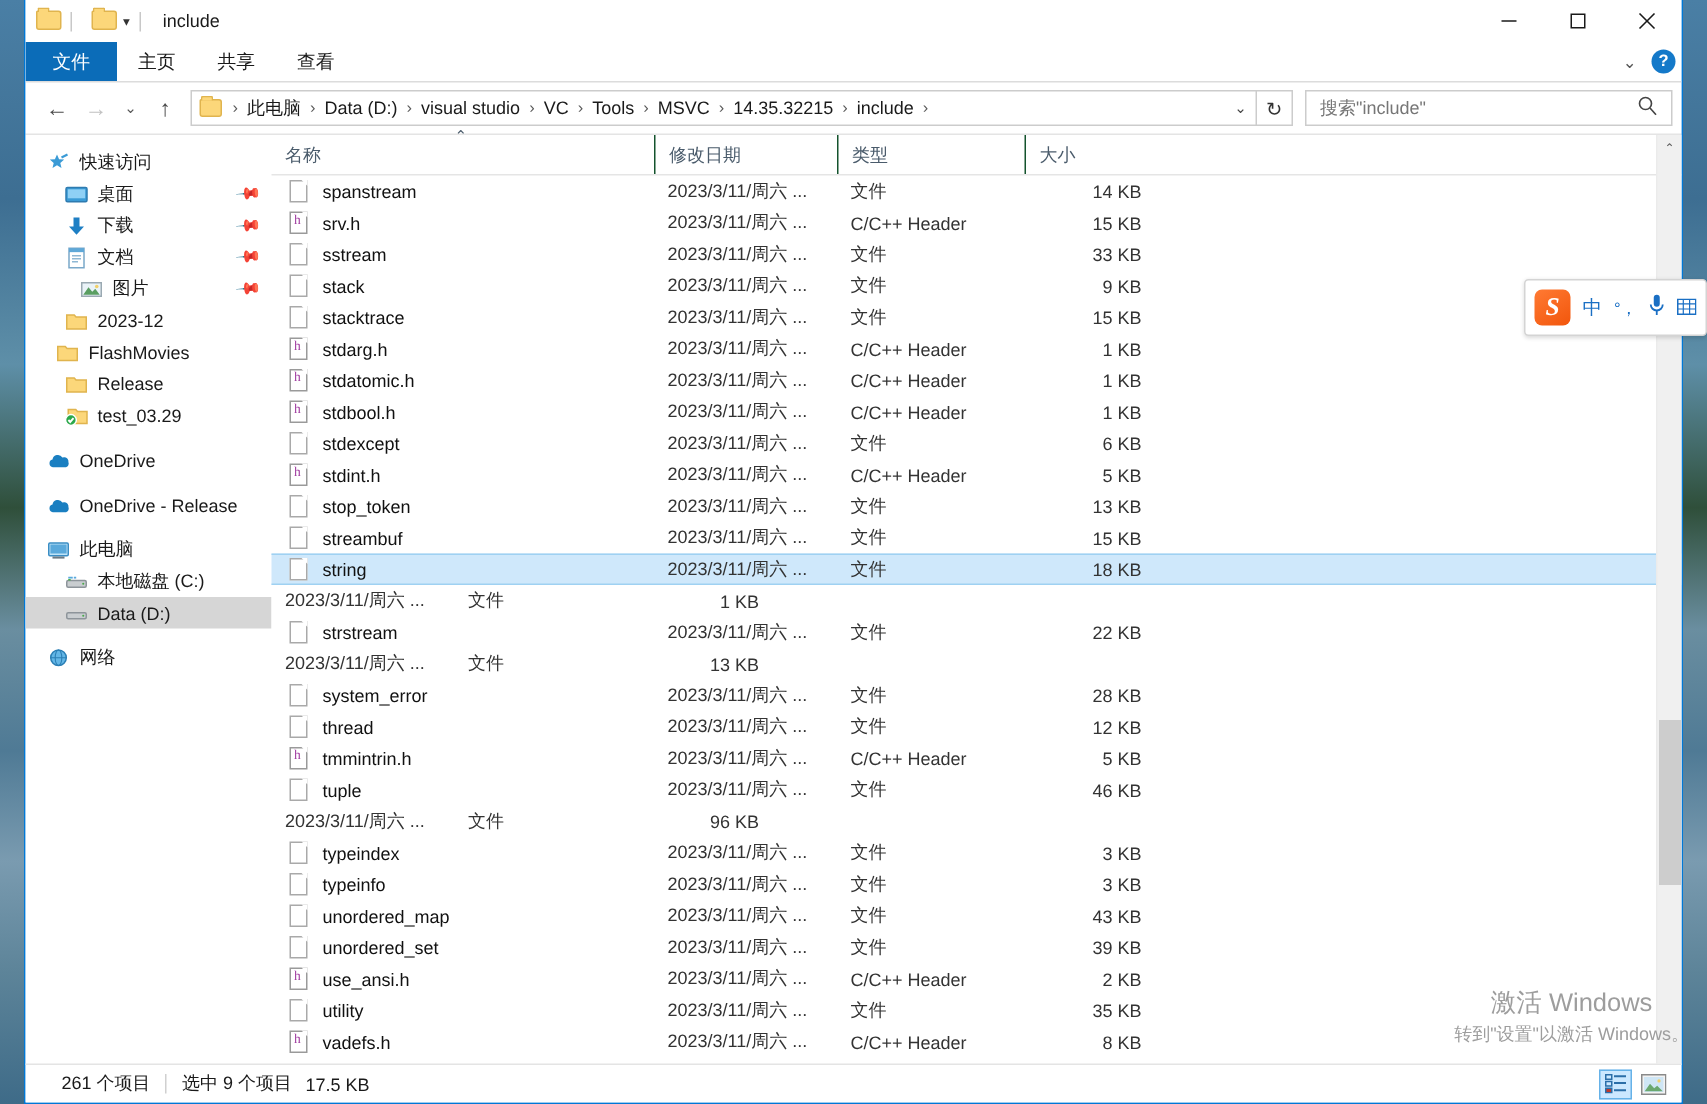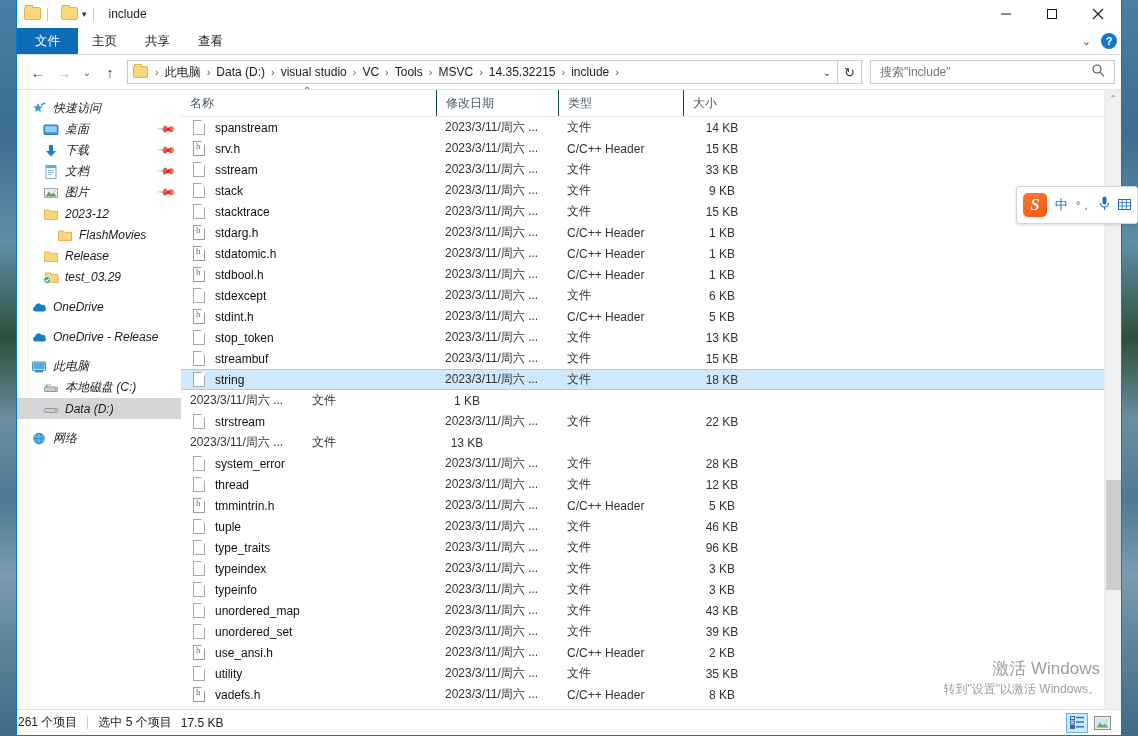--- a/index.html
+++ b/index.html
@@ -126,21 +126,21 @@
   }
   #searchbox .ph { font-size:12px; color:#767676; padding-left:9px; flex:1; }
   #searchbox .mag { padding-right: 9px; color:#444; font-size:13px; }
 
   
   #bodysplit { display:flex; height: 620px; border-top: 1px solid #e4e4e4; }
 
   
   #navpane {
     width: 164px; background:#ffffff; padding-top: 8px;
-    box-sizing:border-box; position:relative;font-style:italic;
+    box-sizing:border-box; position:relative;
   }
   .navitem {
     height: 21px; display:flex; align-items:center; font-size:12px; color:#1a1a1a;
     position: relative; padding-right: 6px;
   }
   .navitem.sel2 { background:#d6d6d6; }
   .navicon { width:16px;height:16px;margin-right:6px; flex:none; position:relative; }
   .pin { position:absolute; right: 8px; color:#8a8a8a; font-size:11px; transform: rotate(40deg);}
   .grpgap { height: 9px; }
 
@@ -166,21 +166,21 @@
 
   .frow {
     height: 21px; display:flex; align-items:center; box-sizing:border-box;
   }
   .frow.sel {
     background:#cfe8fb; border-top:1px solid #9fd1f2; border-bottom:1px solid #9fd1f2;
   }
   .f-name { width: 255px; display:flex; align-items:center; font-size:12px; color:#111; }
   .f-date { width: 122px; font-size:12px; color:#333; padding-left:9px; box-sizing:border-box;}
   .f-type { width: 125px; font-size:12px; color:#333; padding-left:9px; box-sizing:border-box;}
-  .f-size { width: 88px; font-size:12px; color:#333; text-align:center; padding-right:10px; box-sizing:border-box;}
+  .f-size { width: 88px; font-size:12px; color:#333; text-align:right; padding-right:10px; box-sizing:border-box;}
 
   .ficon { width: 16px; height:16px; margin: 0 8px 0 10px; flex:none; position:relative;}
   .doc {
     width: 12px; height: 15px; border:1px solid #a9a9a9; background:#fff;
     box-sizing:border-box; margin-left:2px; position:relative;
     border-top-right-radius: 0;
   }
   .doc::after{
     content:""; position:absolute; right:-1px; top:-1px;
     border-left: 4px solid transparent; border-top: 4px solid #fff;
@@ -203,21 +203,21 @@
     position:absolute; left: 1px; width: 15px; background:#cdcdcd;
   }
 
   
   #statusbar {
     position:absolute; left:0; bottom:0; width:100%; height: 26px;
     border-top: 1px solid #e4e4e4; background:#ffffff;
     display:flex; align-items:center; box-sizing:border-box;
   }
   .st-txt { font-size: 12px; color:#1a1a1a; }
-  #st-count { margin-left: 1px; text-align: right; }
+  #st-count { margin-left: 24px; text-align: right; }
   .st-div { width:1px; height:13px; background:#d0d0d0; margin: 0 10px; }
   #st-size { margin-left: 9px; }
   #viewbtns { margin-left:auto; display:flex; align-items:center; gap:3px; padding-right:8px;}
   .vbtn { width:22px;height:20px; display:flex;align-items:center;justify-content:center;
     box-sizing:border-box;}
   .vbtn.active { background:#cce8ff; border:1px solid #66b2e8; }
 
   
   #imebar {
     position:absolute; left: 1016px; top: 186px; width: 122px; height: 38px;
@@ -230,21 +230,21 @@
     width: 24px; height:24px; border-radius: 5px;
     background: linear-gradient(145deg,#ff7a33,#f2560c);
     color:#fff; font-size:17px; font-weight:bold; font-style:italic;
     display:flex; align-items:center; justify-content:center;
     font-family:"Liberation Serif", serif;
   }
   .ime-item { color:#1a6fc4; font-size:13px; }
 
   
   #watermark {
-    position:absolute; right: 38px; bottom: 38px; text-align:right; z-index:30;
+    position:absolute; right: 12px; bottom: 38px; text-align:center; z-index:30;
     color: #9a9a9a; pointer-events:none; user-select:none;
   }
   #wm-l1 { font-size: 17px; line-height: 22px; color:#9d9d9d; }
   #wm-l2 { font-size: 12px; line-height: 18px; color:#9d9d9d; }
 </style>
 </head>
 <body>
 
 <div id="desktop"></div>
 
@@ -378,42 +378,42 @@
               <rect x="3" y="1.5" width="10" height="2.6" fill="#5fa8d8"></rect>
               <line x1="5" y1="6.5" x2="11" y2="6.5" stroke="#8fb8d4"></line>
               <line x1="5" y1="8.5" x2="11" y2="8.5" stroke="#8fb8d4"></line>
               <line x1="5" y1="10.5" x2="9" y2="10.5" stroke="#8fb8d4"></line>
             </svg>
         </span>
         <span>文档</span>
         <span class="pin">📌</span>
       </div>
 
-      <div class="navitem" style="padding-left:26px">
+      <div class="navitem" style="padding-left:36px">
         <span class="navicon">
           <svg width="16" height="16" viewBox="0 0 16 16">
               <rect x="1.5" y="3.5" width="13" height="9" fill="#eaf3f8" stroke="#9aa9b2"></rect>
               <path d="M2.5 11.5 L6 6.5 L8.5 9.5 L10.5 7.5 L13.5 11.5 Z" fill="#5a9e62"></path>
               <circle cx="11.5" cy="6" r="1.2" fill="#f2d06a"></circle>
             </svg>
         </span>
         <span>图片</span>
         <span class="pin">📌</span>
       </div>
 
       <div class="navitem" style="padding-left:26px">
         <span class="navicon">
           <svg width="16" height="16" viewBox="0 0 16 16">
               <path d="M1.5 4 h5 l1.2 1.4 h6.8 v8 h-13 z" fill="#fcd77a" stroke="#e0b44e"></path>
             </svg>
         </span>
         <span>2023-12</span>
       </div>
 
-      <div class="navitem" style="padding-left:40px">
+      <div class="navitem" style="padding-left:20px">
         <span class="navicon">
           <svg width="16" height="16" viewBox="0 0 16 16">
               <path d="M1.5 4 h5 l1.2 1.4 h6.8 v8 h-13 z" fill="#fcd77a" stroke="#e0b44e"></path>
             </svg>
         </span>
         <span>FlashMovies</span>
       </div>
 
       <div class="navitem" style="padding-left:26px">
         <span class="navicon">
@@ -728,26 +728,20 @@
               <span class="ficon">
                 <span class="doc" style="display: block;"></span>
               </span>
               <span>tuple</span>
             </div>
             <div class="f-date">2023/3/11/周六 ...</div>
             <div class="f-type">文件</div>
             <div class="f-size">46 KB</div>
           </div>
           <div class="frow">
-            <div class="f-name">
-              <span class="ficon">
-                <span class="doc" style="display: block;"></span>
-              </span>
-              <span>type_traits</span>
-            </div>
             <div class="f-date">2023/3/11/周六 ...</div>
             <div class="f-type">文件</div>
             <div class="f-size">96 KB</div>
           </div>
           <div class="frow">
             <div class="f-name">
               <span class="ficon">
                 <span class="doc" style="display: block;"></span>
               </span>
               <span>typeindex</span>
@@ -827,21 +821,21 @@
       <div id="vscroll">
         <div class="sbarrow">⌃</div>
         <div id="sbthumb" style="top:390px;height:110px;"></div>
       </div>
     </div>
   </div>
 
   <div id="statusbar">
     <div class="st-txt" id="st-count">261 个项目</div>
     <div class="st-div"></div>
-    <div class="st-txt">选中 5 个项目</div>
+    <div class="st-txt">选中 9 个项目</div>
     <div class="st-txt" id="st-size">17.5 KB</div>
 
     <div id="viewbtns">
       <div class="vbtn active">
         <svg width="15" height="13" viewBox="0 0 15 13">
             <rect x="0.5" y="0.5" width="4" height="3" fill="none" stroke="#2b6ea8"></rect>
             <rect x="0.5" y="5" width="4" height="3" fill="none" stroke="#2b6ea8"></rect>
             <rect x="0.5" y="9.5" width="4" height="3" fill="#c0392b" stroke="#2b6ea8"></rect>
             <line x1="6" y1="1.5" x2="14" y2="1.5" stroke="#2b6ea8" stroke-width="1.4"></line>
             <line x1="6" y1="6" x2="14" y2="6" stroke="#2b6ea8" stroke-width="1.4"></line>

